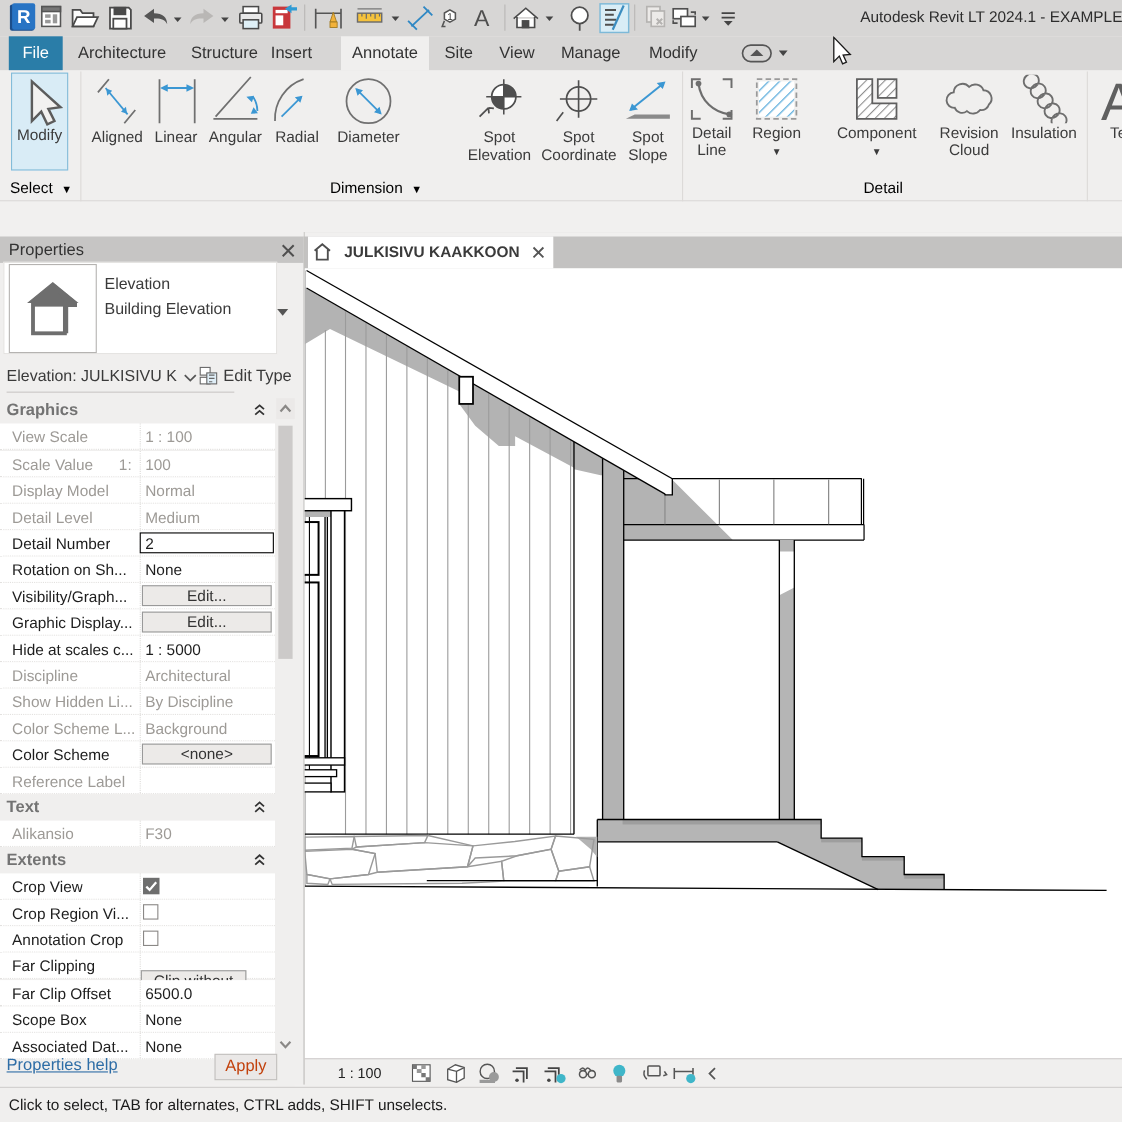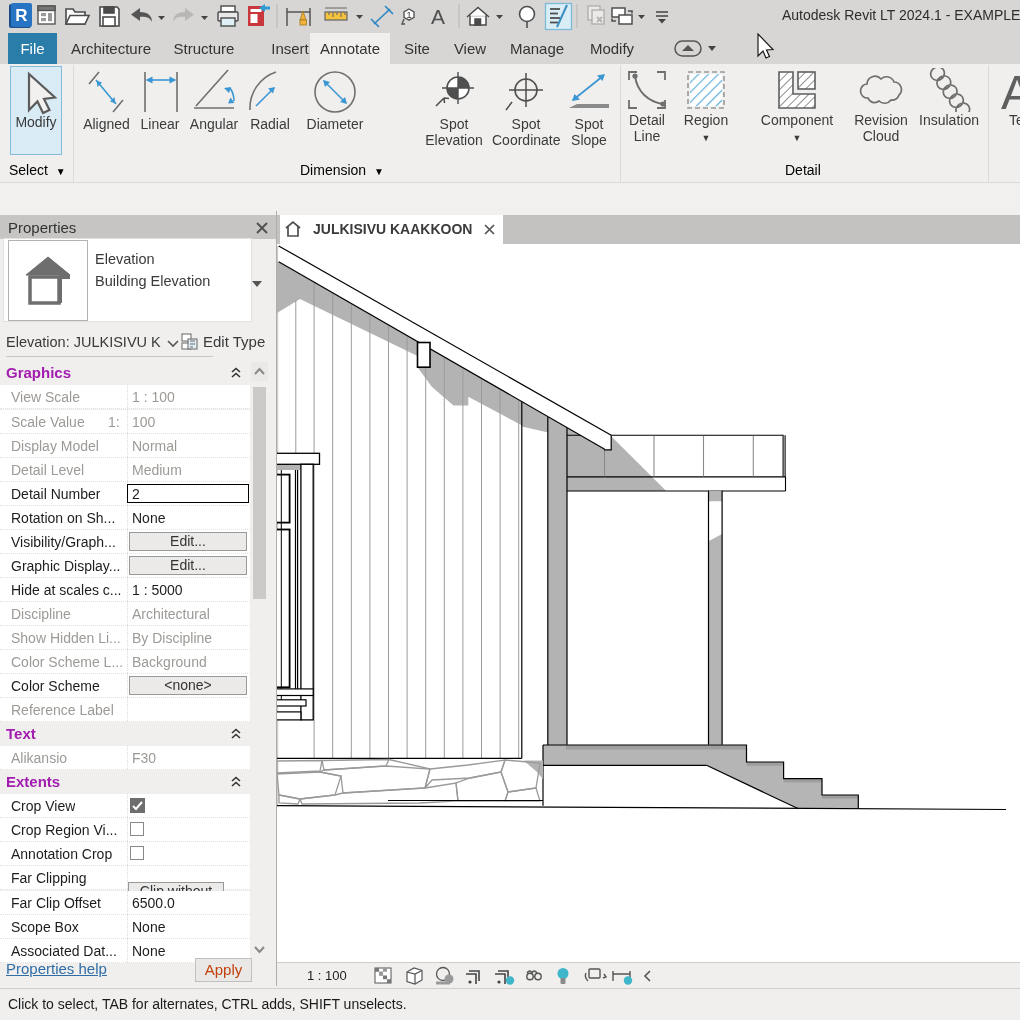--- a/index.html
+++ b/index.html
@@ -18,21 +18,21 @@
 #tabbar { left:277px; top:211px; width:743px; height:33px; background:#c3c2c1; }
 #canvas { left:277px; top:244px; width:743px; height:718px; background:#fff; }
 #viewbar { left:277px; top:962px; width:743px; height:26px; background:#f0efee; border-top:1px solid #cfcdcc; }
 #statusbar { left:0; top:988px; width:1020px; height:32px; background:#f0efee; border-top:1px solid #d0cecd; }
 .prow { position:absolute; left:0; width:250px; height:24px; background:#fff; border-bottom:1px dotted #e3e1df; }
 .prow::before { content:""; position:absolute; left:127px; top:0; width:1px; height:100%; border-left:1px dotted #dddbd9; }
 .plabel { position:absolute; left:11px; top:4px; font-size:14px; white-space:nowrap; overflow:hidden; }
 .pval { position:absolute; left:132px; top:4px; font-size:14px; white-space:nowrap; }
 .gray { color:#9d9a96; }
 .dark { color:#1d1d1d; }
-.phead { position:absolute; left:0; width:250px; height:24px; background:#f0efee; font-weight:bold; font-size:15px; color:#a21caf; }
+.phead { position:absolute; left:0; width:250px; height:24px; background:#f0efee; font-weight:bold; font-size:15px; color:#737373; }
 .pbtn { position:absolute; left:129px; width:118px; height:19px; background:#eceae8; border:1px solid #999; font-size:14px; color:#333; text-align:center; line-height:17px; }
 </style>
 </head>
 <body>
 <div id="app">
   <div id="qat" class="abs">
     <svg width="1020" height="33" viewBox="0 0 1020 33">
 
       <rect x="9" y="4" width="22" height="24" rx="2" fill="#1c4e8a"></rect>
       <rect x="11" y="3" width="21" height="24" rx="2" fill="#2874c4"></rect>
@@ -140,21 +140,21 @@
 
       <path d="M656 12 l12 0 M656 16 l12 0" stroke="#444" stroke-width="1.6"></path>
       <path d="M658 19 l8 0 l-4 4.5 z" fill="#444"></path>
       <text x="782" y="20" font-size="14" fill="#2d2d2d" font-family="Liberation Sans">Autodesk Revit LT 2024.1 - EXAMPLE HOUSE</text>
     </svg>
   </div>
   <div id="tabrow" class="abs">
     <div class="tab" style="left:8px;width:49px;background:#2a7da8;color:#fff;">File</div>
     <div class="tab" style="left:66px;width:90px;">Architecture</div>
     <div class="tab" style="left:164px;width:80px;">Structure</div>
-    <div class="tab" style="left:265px;width:50px;">Insert</div>
+    <div class="tab" style="left:240px;width:50px;">Insert</div>
     <div class="tab" style="left:310px;width:80px;background:#f0efee;">Annotate</div>
     <div class="tab" style="left:398px;width:38px;">Site</div>
     <div class="tab" style="left:444px;width:52px;">View</div>
     <div class="tab" style="left:504px;width:66px;">Manage</div>
     <div class="tab" style="left:578px;width:68px;">Modify</div>
     <svg width="260" height="31" viewBox="0 0 260 31" style="position:absolute;left:660px;top:0;">
       <rect x="15" y="8" width="26" height="15" rx="7.5" fill="none" stroke="#555" stroke-width="1.5"></rect>
       <path d="M22 18 l6 -6 l6 6 z" fill="#555"></path>
       <path d="M48 13 l8 0 l-4 5 z" fill="#444"></path>
       <path d="M98 1 L98 23 L103 18 L106 25 L109.5 23.5 L106.5 17 L113 16.5 Z" fill="#fff" stroke="#1a1a1a" stroke-width="1.2"></path>

